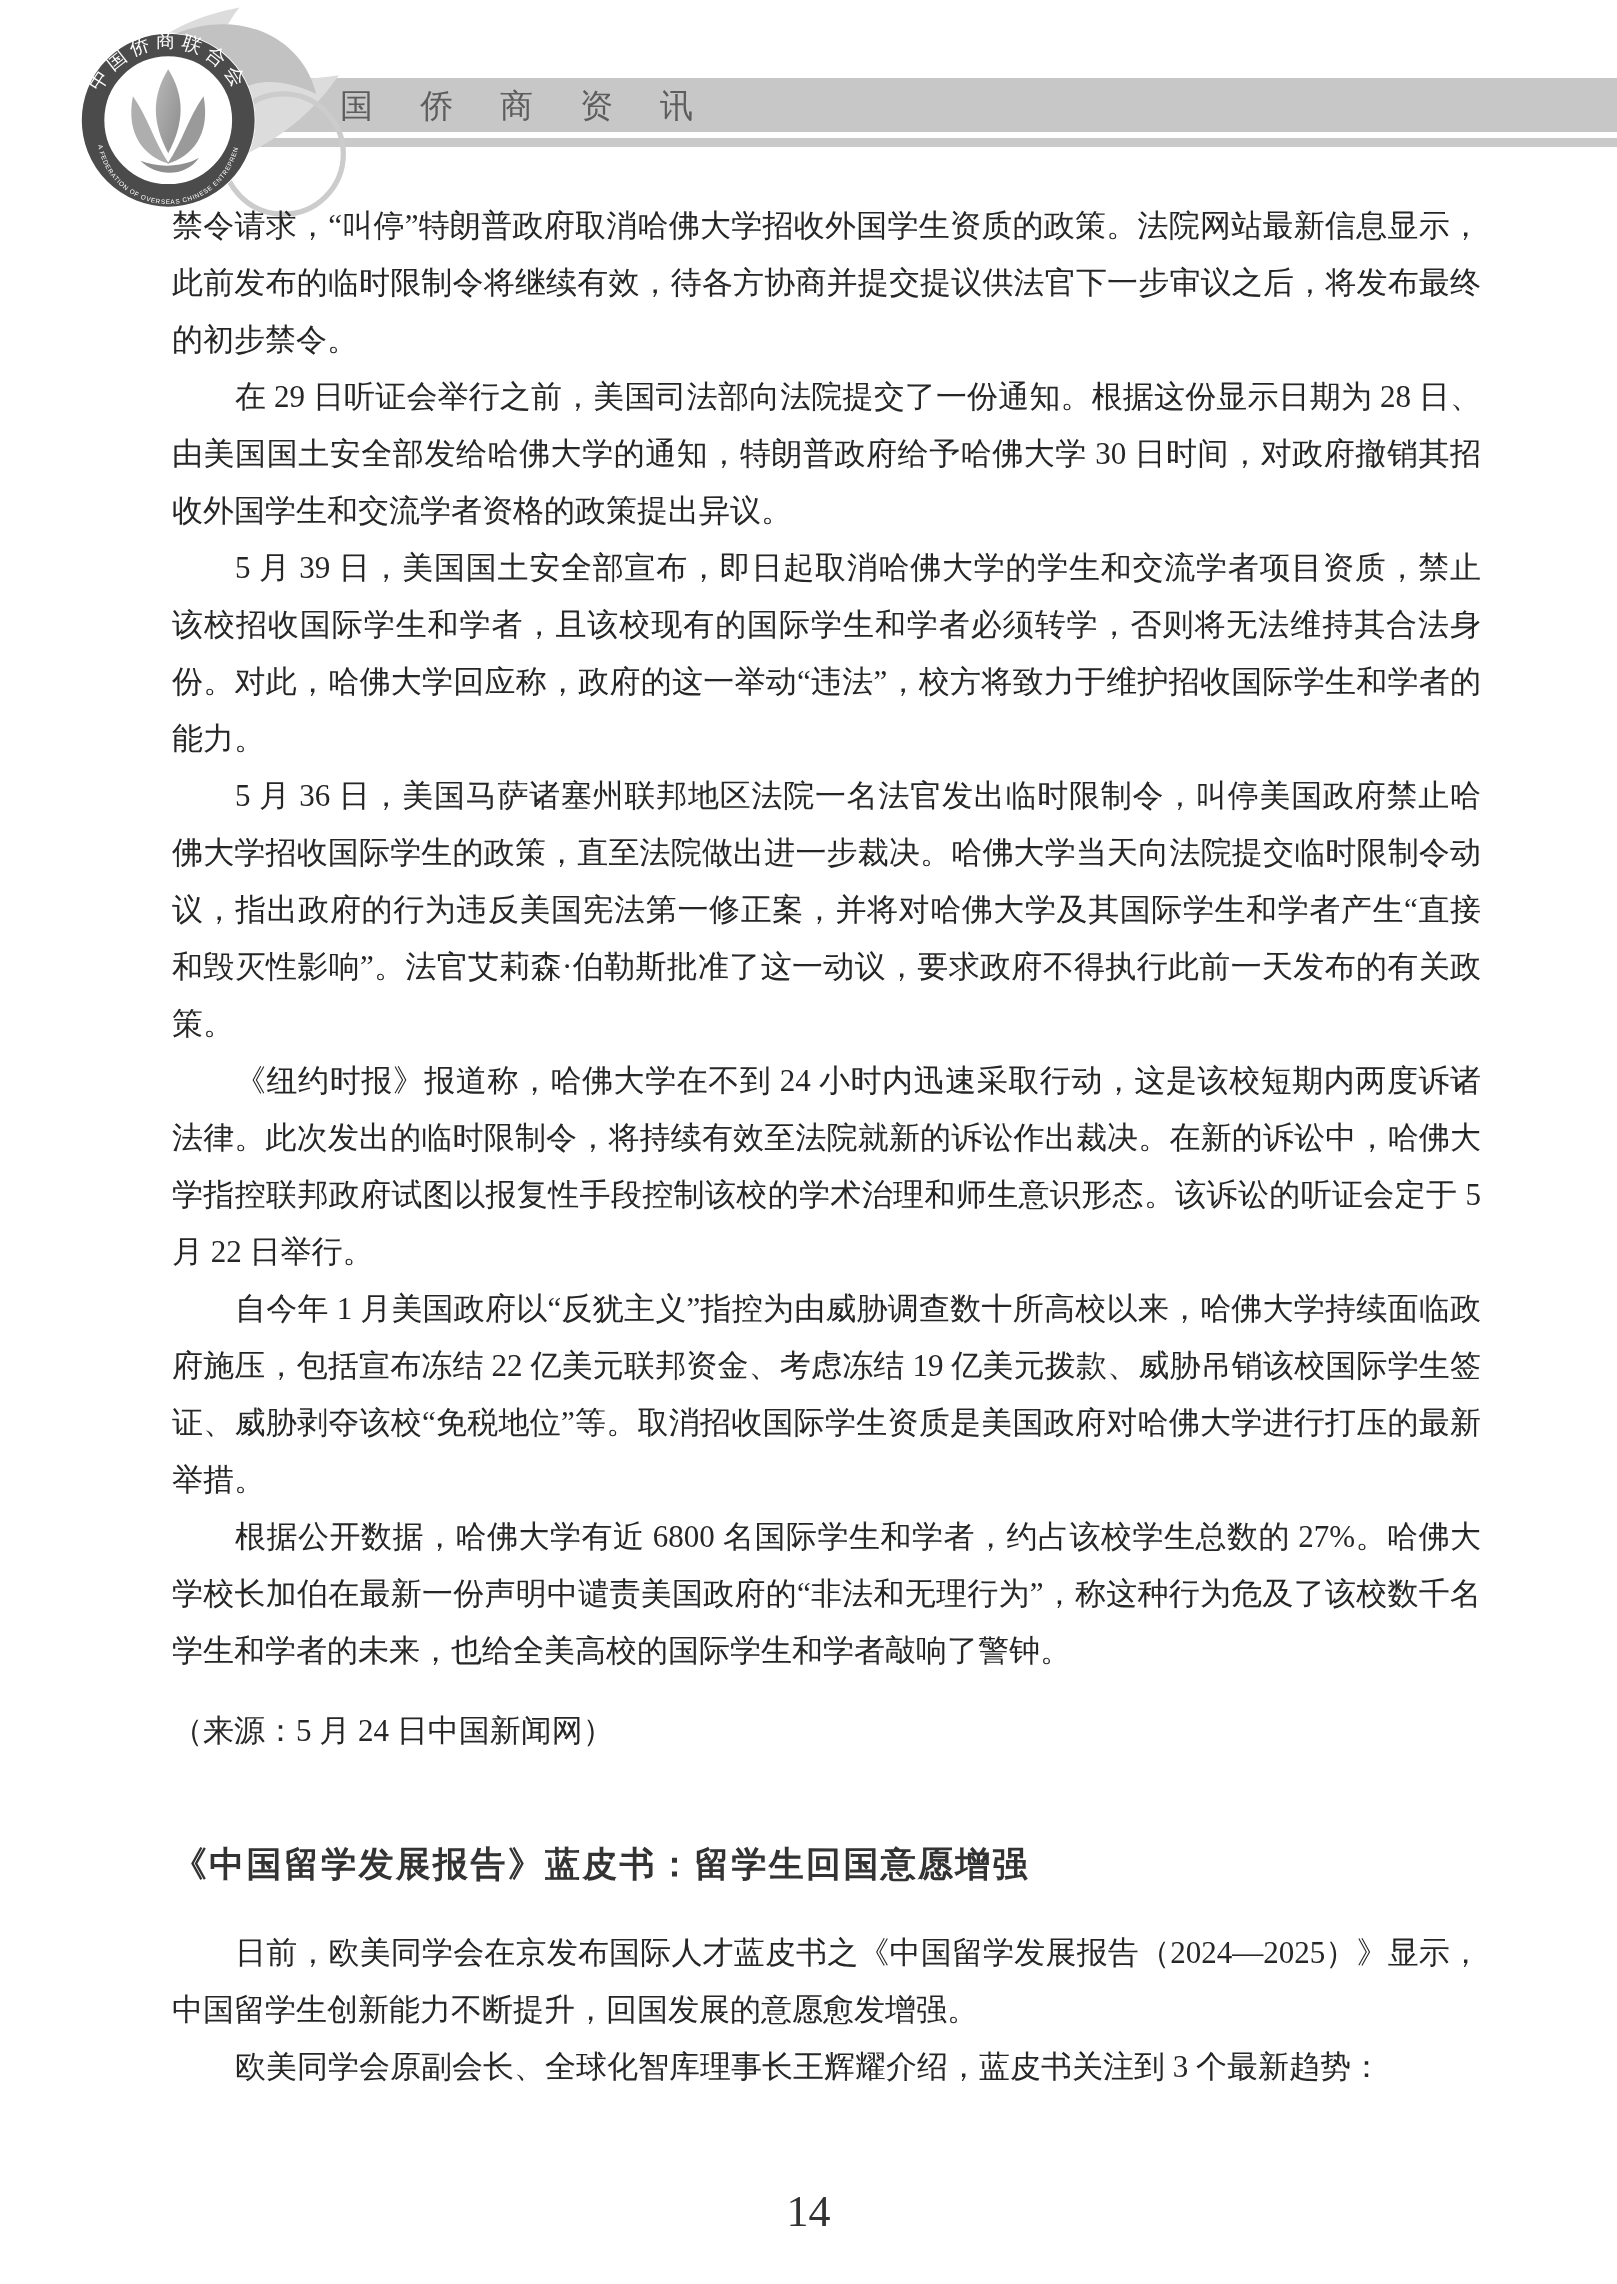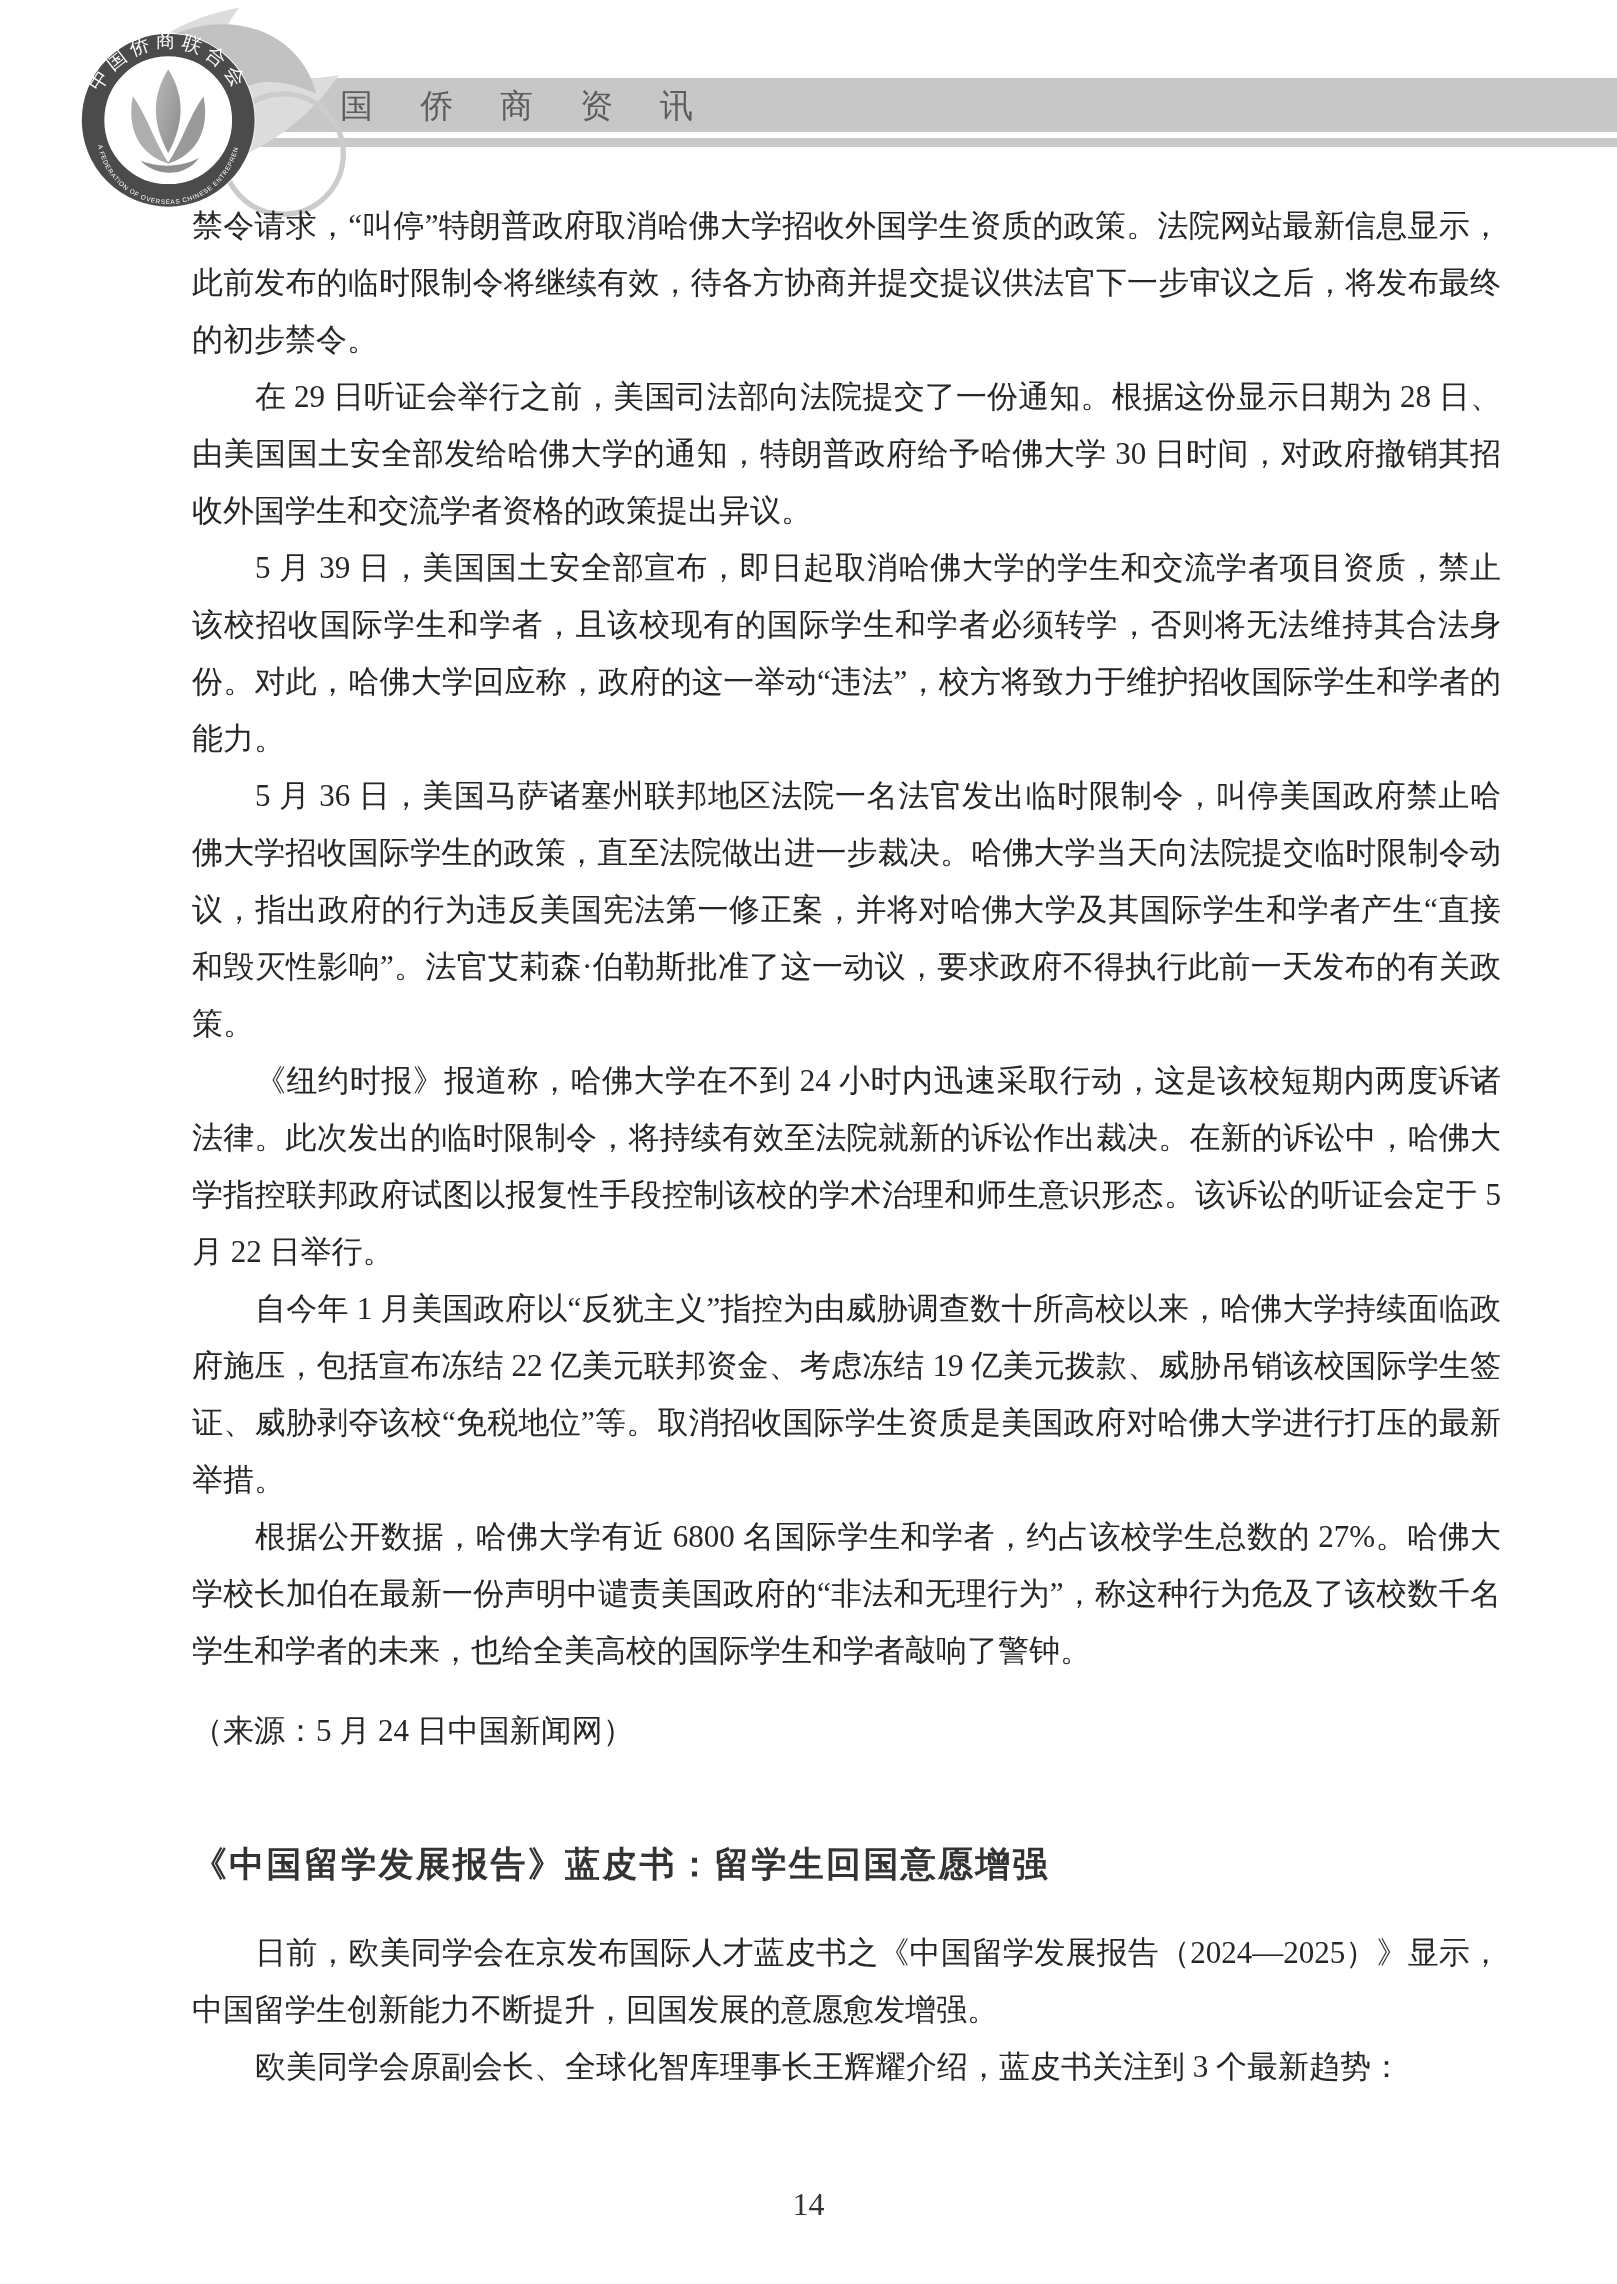--- a/index.html
+++ b/index.html
@@ -6,32 +6,32 @@
   .page{position:relative;width:1617px;height:2284px;background:#ffffff;overflow:hidden;
         font-family:"Liberation Serif","DejaVu Serif",serif;color:#262626;}
   
   .bar{position:absolute;left:98px;top:78px;width:1520px;height:54px;background:#c7c7c7;}
   .bar-title{position:absolute;left:162px;top:0;height:54px;line-height:56px;
              font-size:33px;color:#5d5d5d;letter-spacing:47px;white-space:nowrap;
              font-family:"Liberation Sans","DejaVu Sans",sans-serif;}
   .stripe{position:absolute;left:98px;top:138px;width:1520px;height:9px;background:#c9c9c9;}
   .logo{position:absolute;left:13.5px;top:0px;width:340px;height:248px;}
   
-  .content{position:absolute;left:192px;top:197px;width:1309px;}
+  .content{position:absolute;left:172px;top:197px;width:1309px;}
   .content p{margin:0;font-size:31px;line-height:57px;text-align:justify;
              text-indent:63px;color:#262626;}
   .content p.first{text-indent:0;}
   .source{margin-top:22.6px !important;text-align:left;text-indent:0 !important;}
   .heading{margin:75px 0 0 0;font-size:35px;line-height:60px;font-weight:bold;
            text-align:left;letter-spacing:2.3px;color:#333333;
            font-family:"Liberation Sans","DejaVu Sans",sans-serif;}
   .after-heading{margin-top:30px !important;}
   
   .pageno{position:absolute;left:0;top:2186px;width:100%;text-align:center;
-          font-size:32px;color:#333333;font-family:"Liberation Serif","DejaVu Serif",serif;}
+          font-size:44px;color:#333333;font-family:"Liberation Serif","DejaVu Serif",serif;}
 </style>
 </head>
 <body>
 
 <div class="page">
 
   <div>
     <div class="bar">
       <span class="bar-title">中国侨商资讯</span>
     </div>

